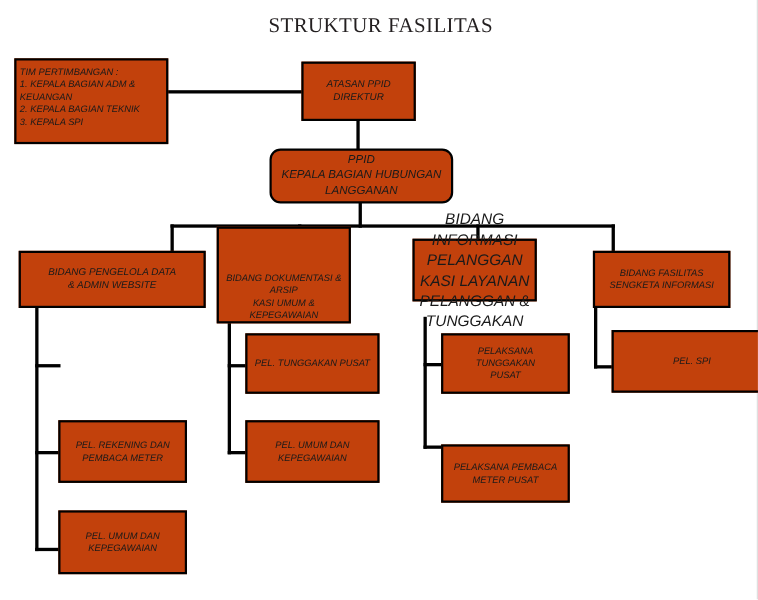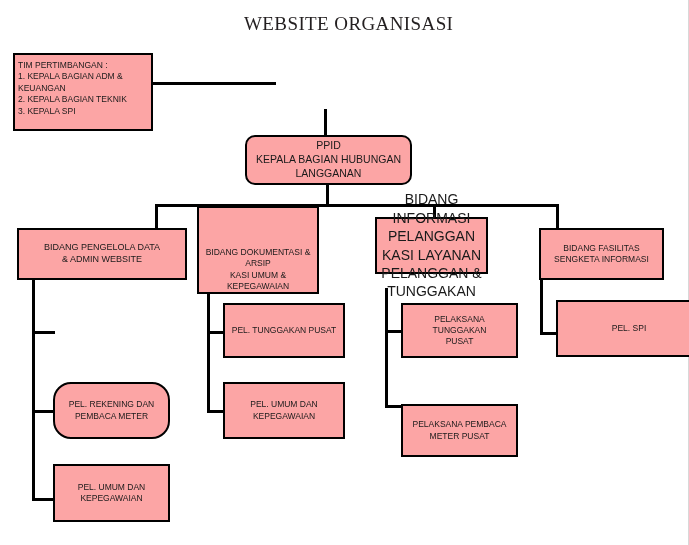--- a/index.html
+++ b/index.html
@@ -24,27 +24,28 @@
     font-size:19px;
     color:#231f20;
     letter-spacing:.4px;
     white-space:nowrap;
   }
 
   .box{
     position:absolute;
     box-sizing:border-box;
     border:2.5px solid #000;
-    background:#fca5a5;
+    background:#c2410c;
     display:flex;
     align-items:center;
     justify-content:center;
     text-align:center;
     color:#1a1a1a;
     z-index:3;
+    font-style:italic;
   }
   .box .txt{
     display:block;
     line-height:1.32;
     padding:0 4px;
     white-space:pre-line;
   }
 
   
   .box.left-align{
@@ -62,32 +63,36 @@
   .ln.h{height:3px;}
   .ln.v{width:3px;}
 </style>
 </head>
 <body>
 
 <div id="stage">
 
   <div class="page-edge"></div>
 
-  <div class="title" style="left:244px;top:13px;">WEBSITE ORGANISASI</div>
+  <div class="title" style="left:244px;top:13px;">STRUKTUR FASILITAS</div>
 
   <div class="box left-align" style="left:13px;top:53px;width:140px;height:78px;font-size:8.5px;">
     <span class="txt">TIM PERTIMBANGAN  :
 1. KEPALA  BAGIAN ADM &amp;
 KEUANGAN
 2. KEPALA  BAGIAN TEKNIK
 3. KEPALA  SPI</span>
   </div>
 
   <div class="ln h" style="left:151px;top:82px;width:125px;"></div>
 
+  <div class="box" style="left:274px;top:56px;width:104px;height:54px;font-size:9px;">
+    <span class="txt">ATASAN PPID
+DIREKTUR</span>
+  </div>
 
   <div class="ln v" style="left:324px;top:109px;width:2.5px;height:28px;"></div>
 
   <div class="box" style="left:245px;top:135px;width:167px;height:50px;font-size:10.5px;border-radius:10px;">
     <span class="txt">PPID
 KEPALA BAGIAN HUBUNGAN
 LANGGANAN</span>
   </div>
 
   <div class="ln v" style="left:326px;top:184px;height:23px;"></div>
@@ -102,21 +107,21 @@
   <div class="box" style="left:17px;top:228px;width:170px;height:52px;font-size:9px;">
     <span class="txt">BIDANG  PENGELOLA  DATA
 &amp; ADMIN WEBSITE</span>
   </div>
 
   <div class="ln v" style="left:32px;top:279px;height:222px;"></div>
   <div class="ln h" style="left:32px;top:331px;width:23px;"></div>
   <div class="ln h" style="left:32px;top:410px;width:23px;"></div>
   <div class="ln h" style="left:32px;top:498px;width:23px;"></div>
 
-  <div class="box" style="left:53px;top:382px;width:117px;height:57px;font-size:8.5px;border-radius:18px;">
+  <div class="box" style="left:53px;top:382px;width:117px;height:57px;font-size:8.5px;">
     <span class="txt">PEL. REKENING DAN
 PEMBACA  METER</span>
   </div>
   <div class="box" style="left:53px;top:464px;width:117px;height:58px;font-size:8.5px;">
     <span class="txt">PEL. UMUM DAN
 KEPEGAWAIAN</span>
   </div>
 
   <div class="box" style="left:197px;top:206px;width:122px;height:88px;font-size:8.5px;align-items:flex-end;">
     <span class="txt">BIDANG DOKUMENTASI &amp;

